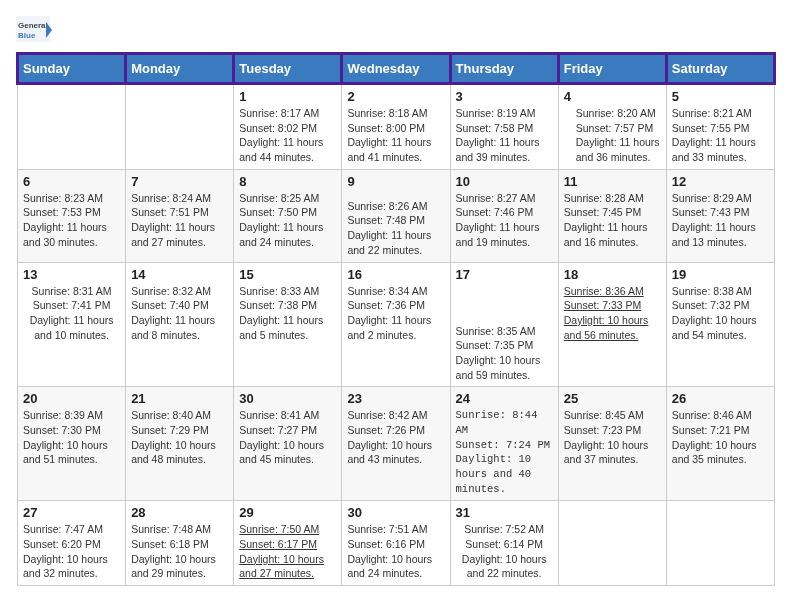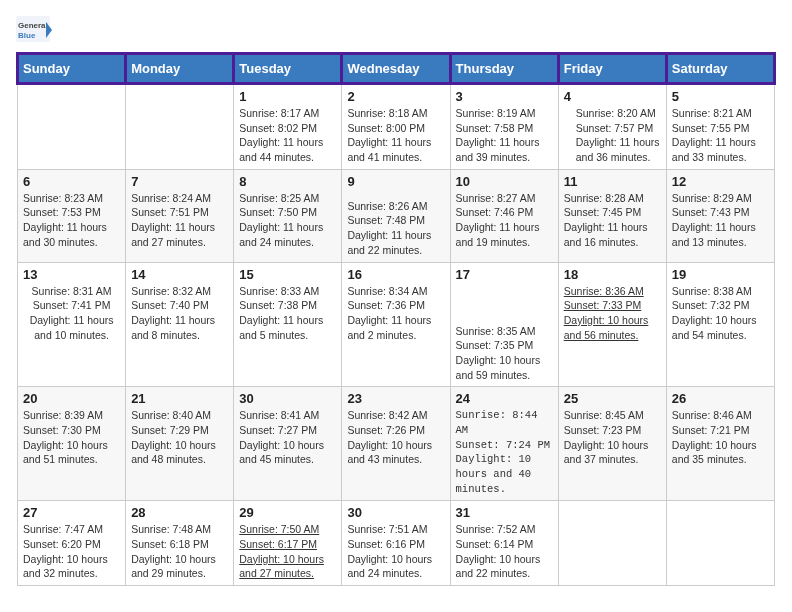--- a/index.html
+++ b/index.html
@@ -298,21 +298,21 @@
 Daylight: 10 hours and 27 minutes.</div>
         </td>
         <td>
           <span class="day-num">30</span>
           <div class="day-info" style="white-space: pre-line;">Sunrise: 7:51 AM
 Sunset: 6:16 PM
 Daylight: 10 hours and 24 minutes.</div>
         </td>
         <td>
           <span class="day-num">31</span>
-          <div class="day-info" style="white-space: pre-line;">Sunrise: 7:52 AM
+          <div class="day-info" style="white-space: pre-line; text-align: center;">Sunrise: 7:52 AM
 Sunset: 6:14 PM
 Daylight: 10 hours and 22 minutes.</div>
         </td>
         <td class="empty-cell"></td>
         <td class="empty-cell"></td>
       </tr>
     </tbody>
 </table>
 
 </body></html>

